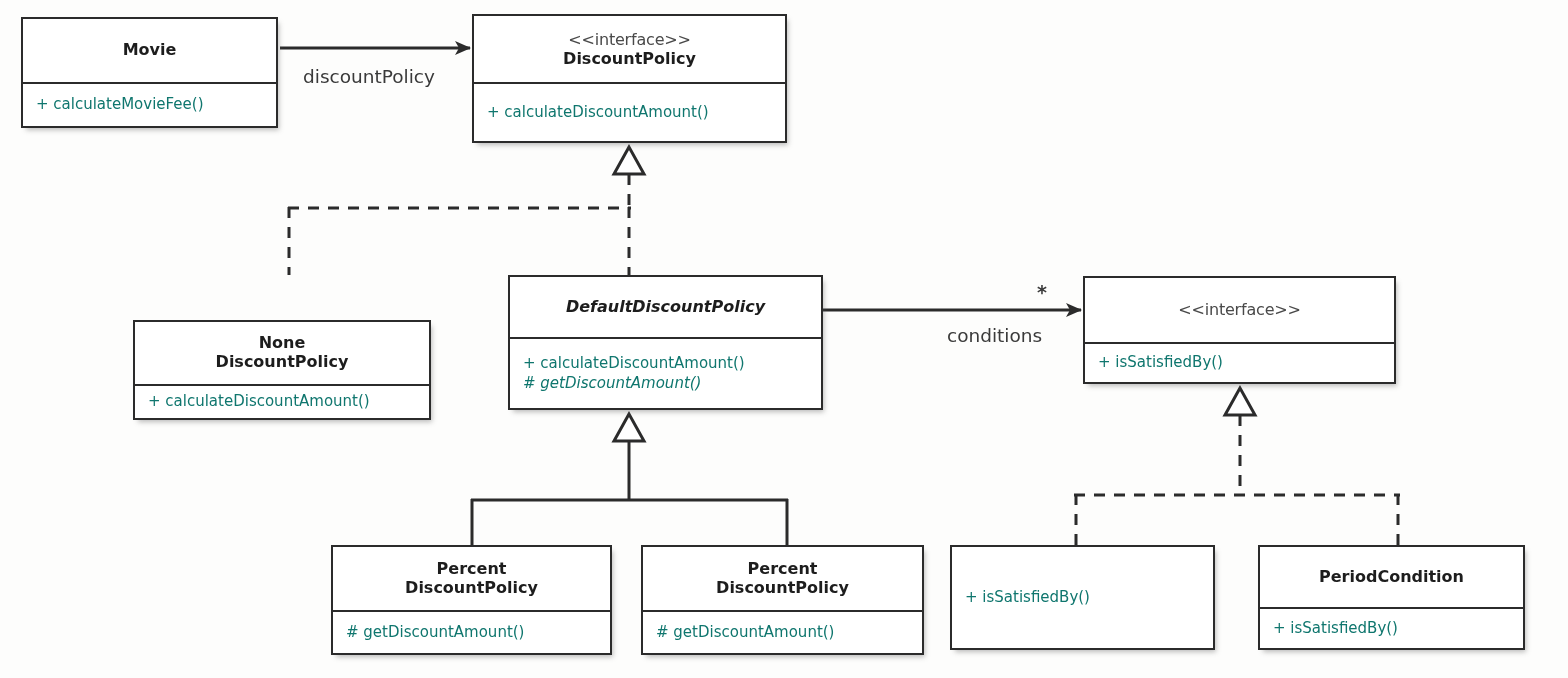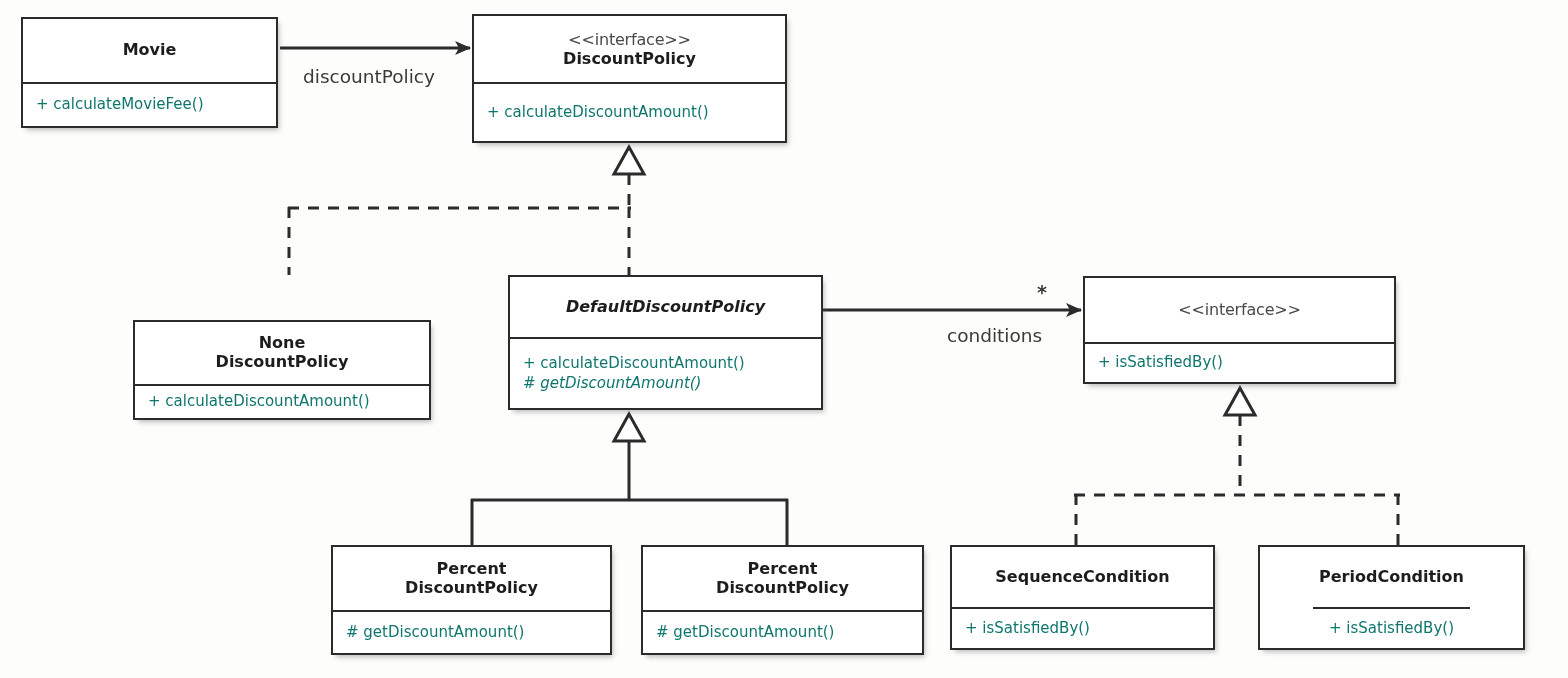--- a/index.html
+++ b/index.html
@@ -216,29 +216,26 @@
     <div class="box-head" style="height:65px;">
       <div class="cls-name">Percent</div>
       <div class="cls-name">DiscountPolicy</div>
     </div>
     <div class="box-body">
       <div class="member"># getDiscountAmount()</div>
     </div>
   </div>
 
   <div class="uml-box" style="left:950px; top:545px; width:265px; height:105px;">
-    <div class="box-head" style="height:62px;">
-      <div class="cls-name">SequenceCondition</div>
-    </div>
     <div class="box-body">
       <div class="member">+ isSatisfiedBy()</div>
     </div>
   </div>
 
-  <div class="uml-box" style="left:1258px; top:545px; width:267px; height:105px;align-items:center;">
+  <div class="uml-box" style="left:1258px; top:545px; width:267px; height:105px;">
     <div class="box-head" style="height:62px;">
       <div class="cls-name">PeriodCondition</div>
     </div>
     <div class="box-body">
       <div class="member">+ isSatisfiedBy()</div>
     </div>
   </div>
 
 </div>
 

